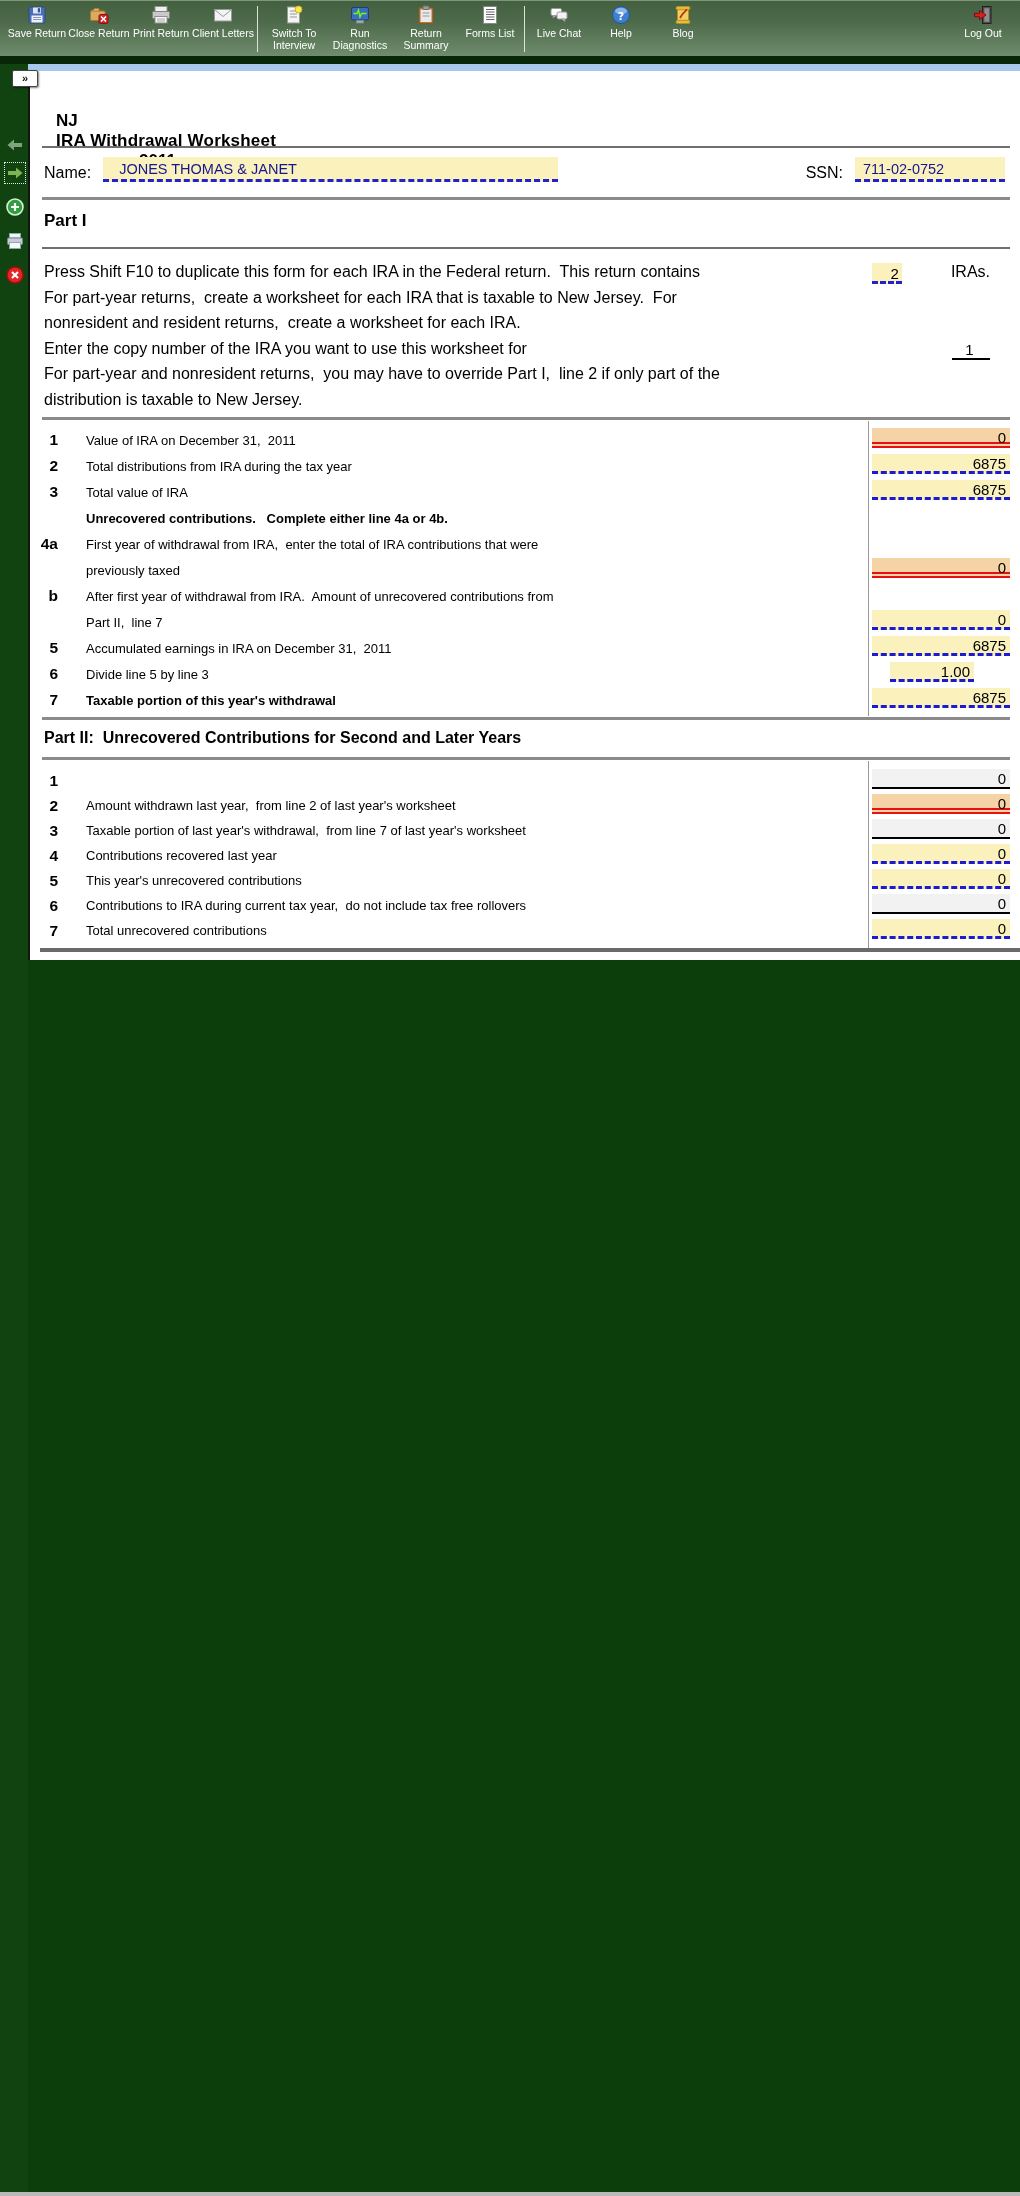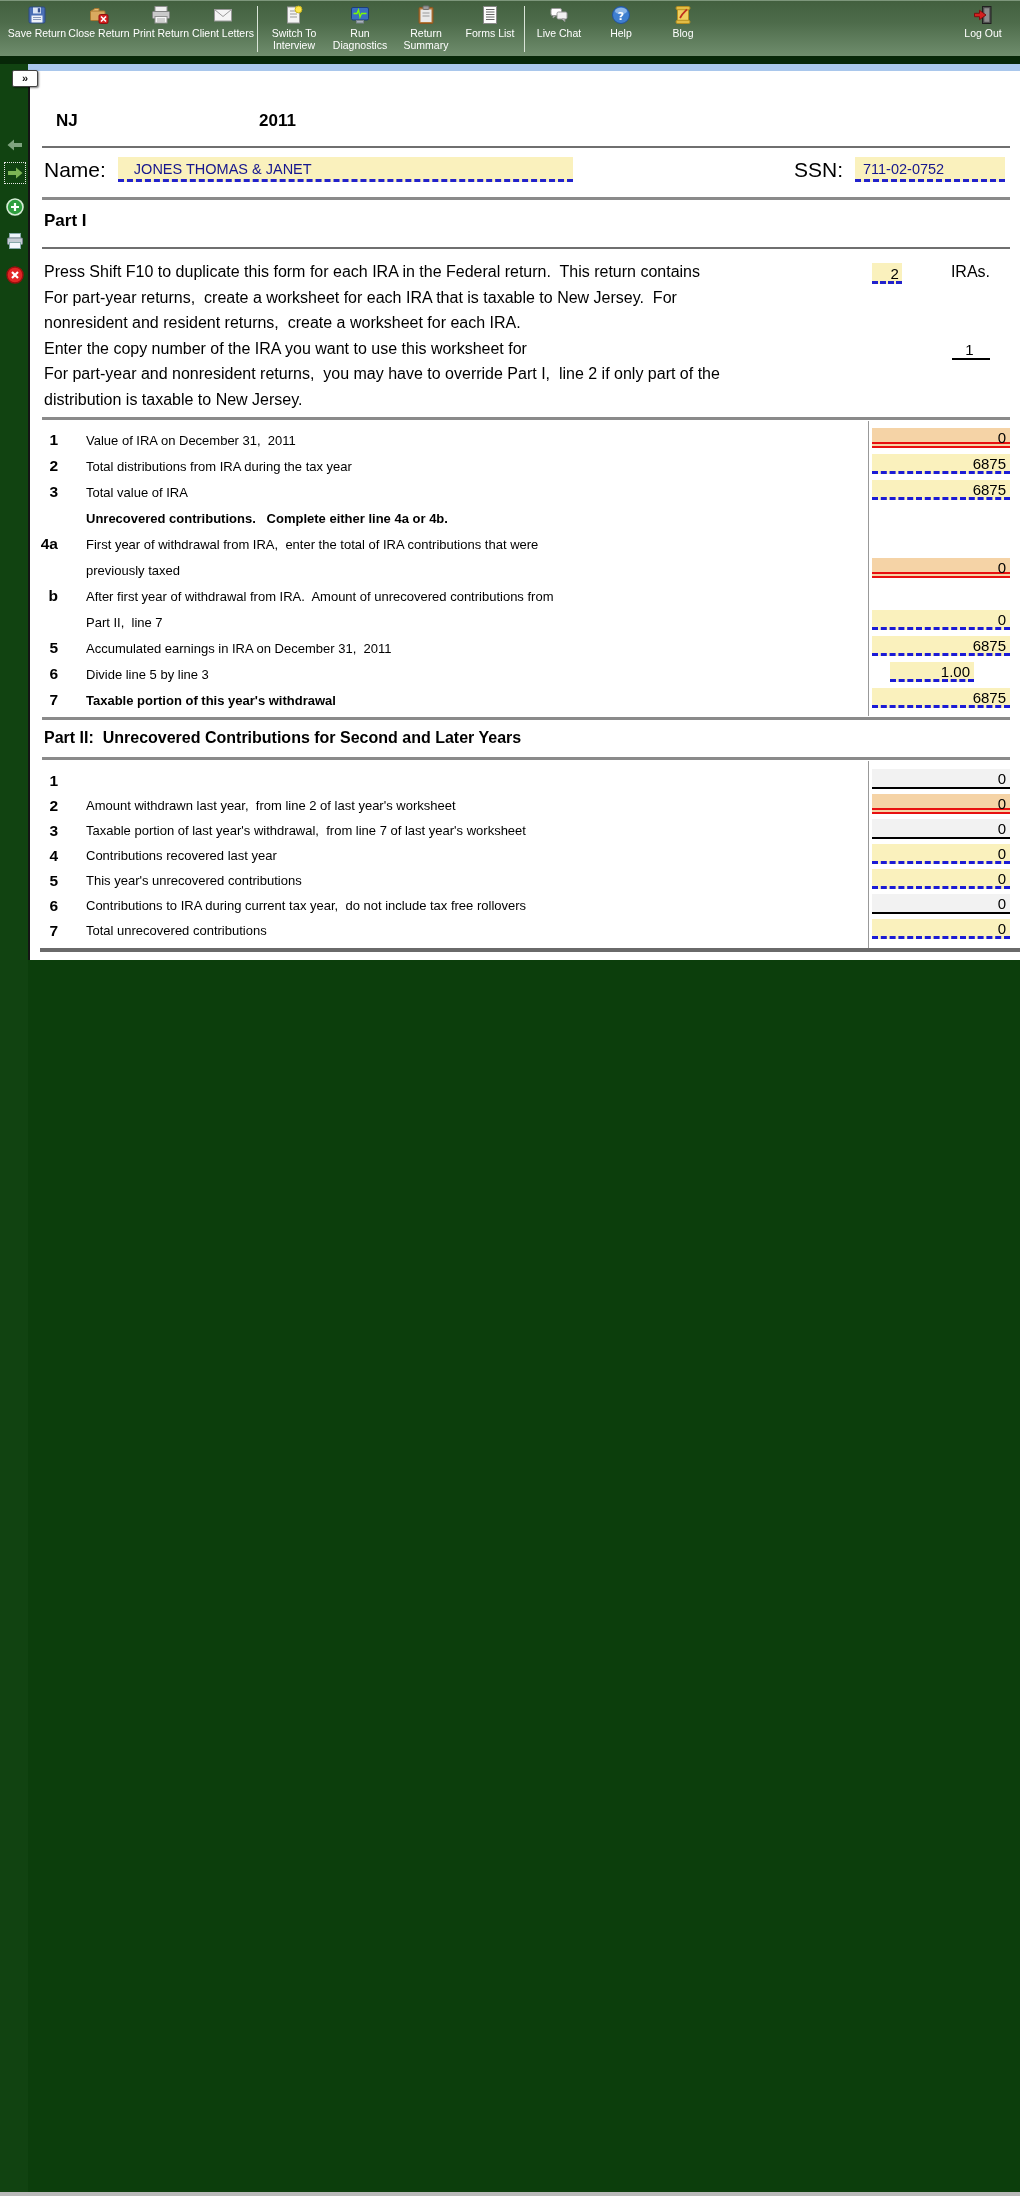--- a/index.html
+++ b/index.html
@@ -37,30 +37,30 @@
     font-size:11px; font-weight:bold; color:#111; text-align:center; line-height:15px;
     box-shadow:1px 1px 2px rgba(0,0,0,.5); z-index:9; cursor:pointer;
   }
   .side-ico { position:absolute; left:4px; width:22px; height:22px; cursor:pointer; display:flex; align-items:center; justify-content:center; }
   .side-ico.sel { border:1px dotted #e8e8e8; }
   
   .form {
     position:absolute; top:71px; left:28px; width:992px; height:889px;
     background:#ffffff; border-left:2px solid #151515; color:#000;
   }
-  .hd-row { position:absolute; top:40px; left:26px; right:30px; display:flex; align-items:flex-start; }
+  .hd-row { position:absolute; top:40px; left:26px; right:30px; display:flex; align-items:flex-start;flex-direction:column; }
   .hd-row .st { font-size:17px; font-weight:bold; width:120px; }
   .hd-row .ti { font-size:17px; font-weight:bold; flex:1; text-align:center; letter-spacing:.2px; }
   .hd-row .yr { font-size:17px; font-weight:bold; width:120px; text-align:right; }
   .hr { position:absolute; left:12px; width:968px; background:#8a8a8a; }
   .hr.thin  { height:2px; background:#6f6f6f; }
   .hr.thick { height:3px; }
   .hr.bottom{ height:4px; background:#6a6a6a; width:982px; left:10px; }
   .name-row { position:absolute; top:86px; left:14px; right:15px; display:flex; align-items:flex-end; }
-  .lbl { font-size:21px; white-space:pre; }
+  .lbl { font-size:16px; white-space:pre; }
   .name-field {
     width:455px; height:25px; line-height:25px; margin-left:12px;
     background:#faf1bd; border-bottom:3px dashed #2222cc;
     font-size:14.5px; color:#16168e; padding-left:16px; white-space:pre;
   }
   .ssn-field {
     width:150px; height:25px; line-height:25px; margin-left:12px;
     background:#faf1bd; border-bottom:3px dashed #2222cc;
     font-size:14.5px; color:#16168e; padding-left:8px; white-space:pre;
   }
@@ -290,20 +290,21 @@
   <svg width="20" height="20" viewBox="0 0 20 20">
       <circle cx="10" cy="10" r="8" fill="#e22626" stroke="#9c0f0f" stroke-width="1.4"></circle>
       <path d="M7 7 l6 6 M13 7 l-6 6" stroke="#fff" stroke-width="2.2"></path>
     </svg>
 </div>
 
 <div class="form">
 
   <div class="hd-row">
     <span class="st">NJ</span>
+    <span class="ti">IRA Withdrawal Worksheet</span>
     <span class="yr">2011</span>
   </div>
   <div class="hr thin" style="top:75px;"></div>
 
   <div class="name-row">
     <span class="lbl">Name:</span>
     <span class="name-field">JONES THOMAS &amp; JANET</span>
     <span class="spacer"></span>
     <span class="lbl">SSN:</span>
     <span class="ssn-field">711-02-0752</span>

